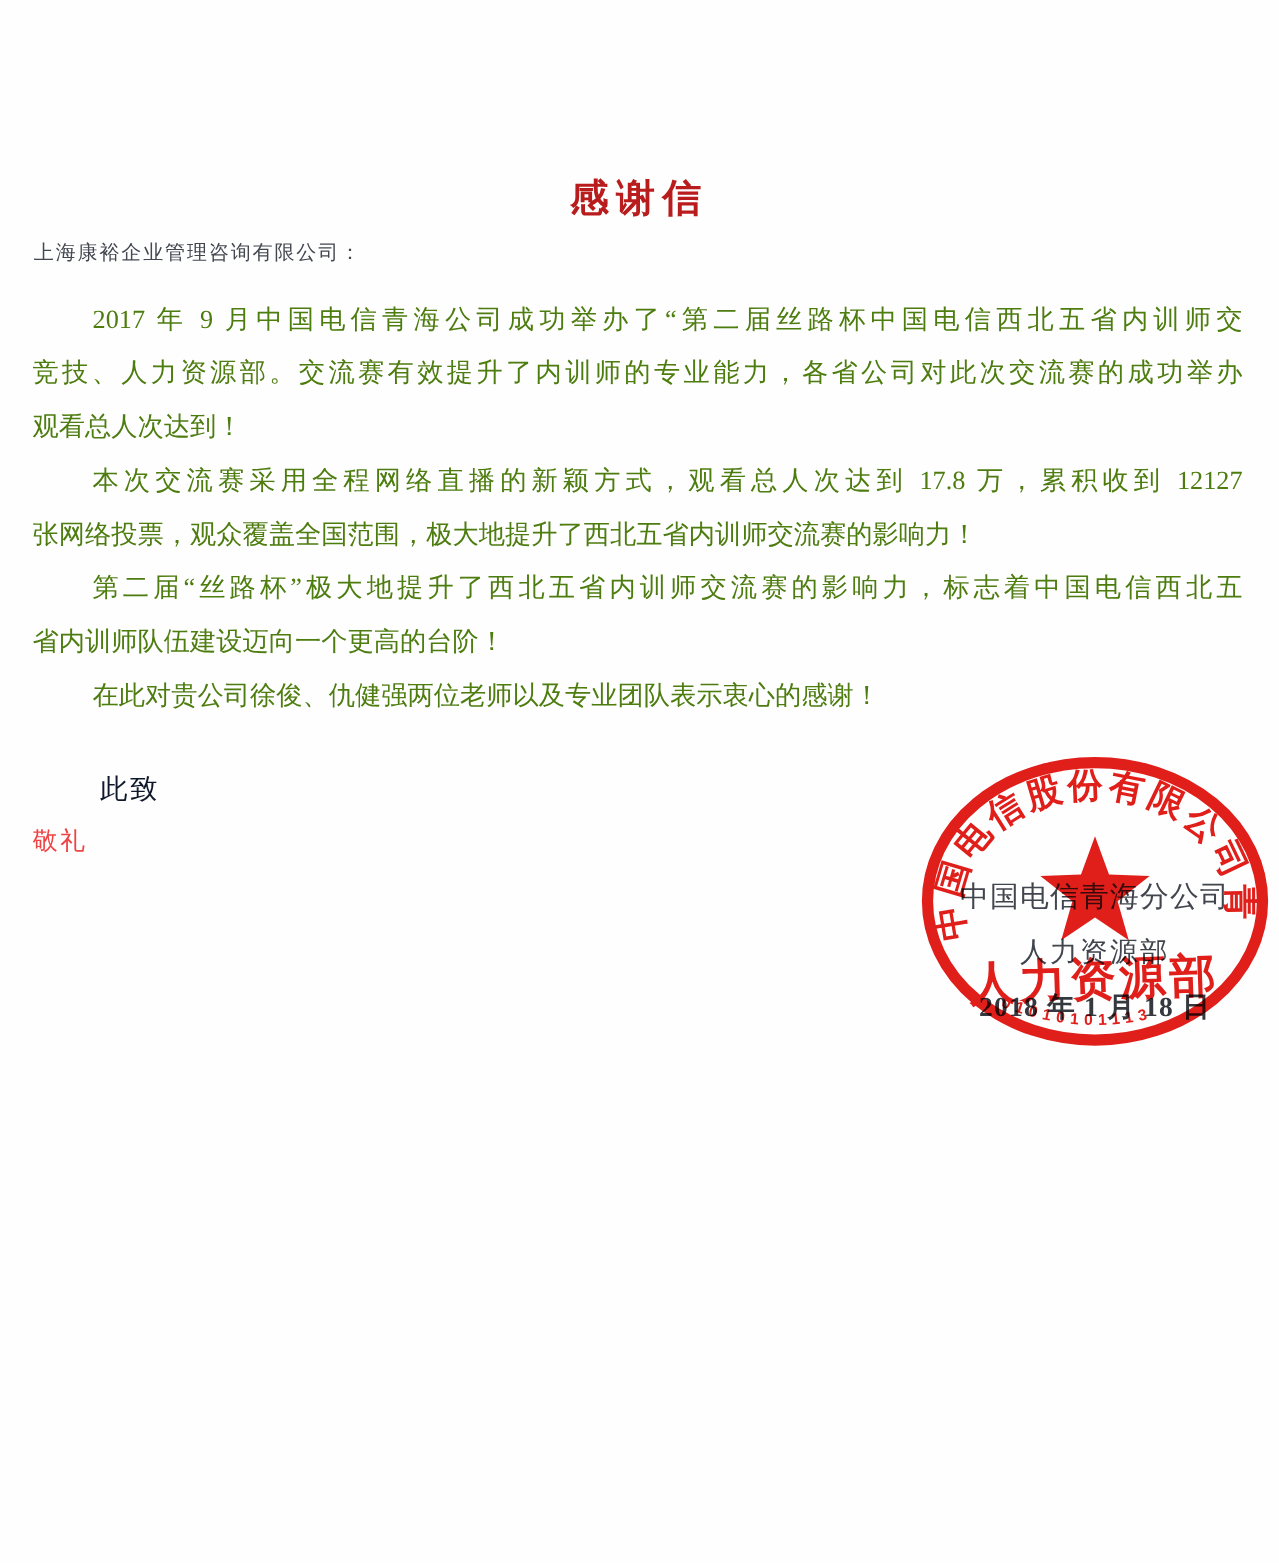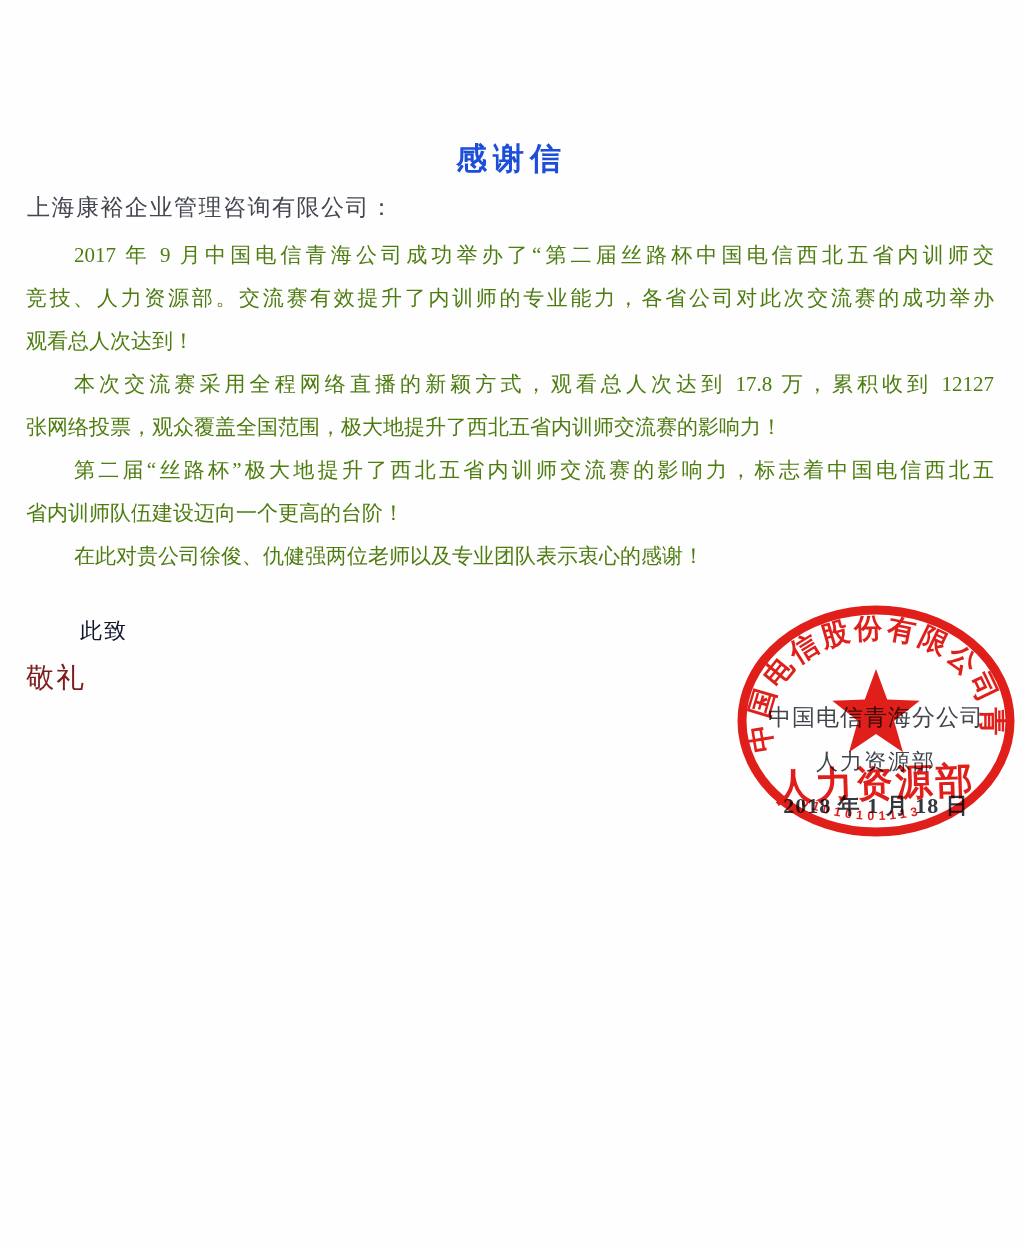--- a/index.html
+++ b/index.html
@@ -8,26 +8,26 @@
     width:1023px;height:1250px;
     background:#fefefe;
     overflow:hidden;
     font-family:"Liberation Serif","DejaVu Serif",serif;
     color:#3b3f47;
   }
   .doc-title{
     position:absolute;top:138px;left:0;width:100%;
     text-align:center;
     font-size:31px;font-weight:bold;letter-spacing:6px;
-    color:#1d4ed8;
+    color:#b91c1c;
     filter:blur(.3px);
   }
   .salutation{
     position:absolute;top:192px;left:27px;
-    font-size:23px;letter-spacing:1.5px;
+    font-size:16px;letter-spacing:1.5px;
     color:#434750;
     filter:blur(.3px);
   }
   .letter-body{
     position:absolute;top:234px;left:26px;width:968px;
     font-size:21px;color:#4d7c0f;
     filter:blur(.3px);
   }
   .jline{
     height:43px;line-height:43px;
@@ -37,21 +37,21 @@
   .jline:not(.last){text-align-last:justify;}
   .jline.last{text-align-last:left;}
   .jline.first{text-indent:48px;}
   .closing-cizhi{
     position:absolute;top:616px;left:80px;
     font-size:22px;letter-spacing:2px;color:#0f172a;
     filter:blur(.3px);
   }
   .closing-jingli{
     position:absolute;top:659px;left:26px;
-    font-size:28px;letter-spacing:2px;color:#7f1d1d;
+    font-size:20px;letter-spacing:2px;color:#ef4444;
     filter:blur(.3px);
     font-family:Liberation Serif, serif;
   }
   .sig-line{
     position:absolute;left:740px;width:272px;
     text-align:center;color:#41454d;
     filter:blur(.35px);
   }
   .sig-company{top:702px;font-size:23px;letter-spacing:1px;}
   .sig-dept{top:747px;font-size:22px;letter-spacing:2px;}

